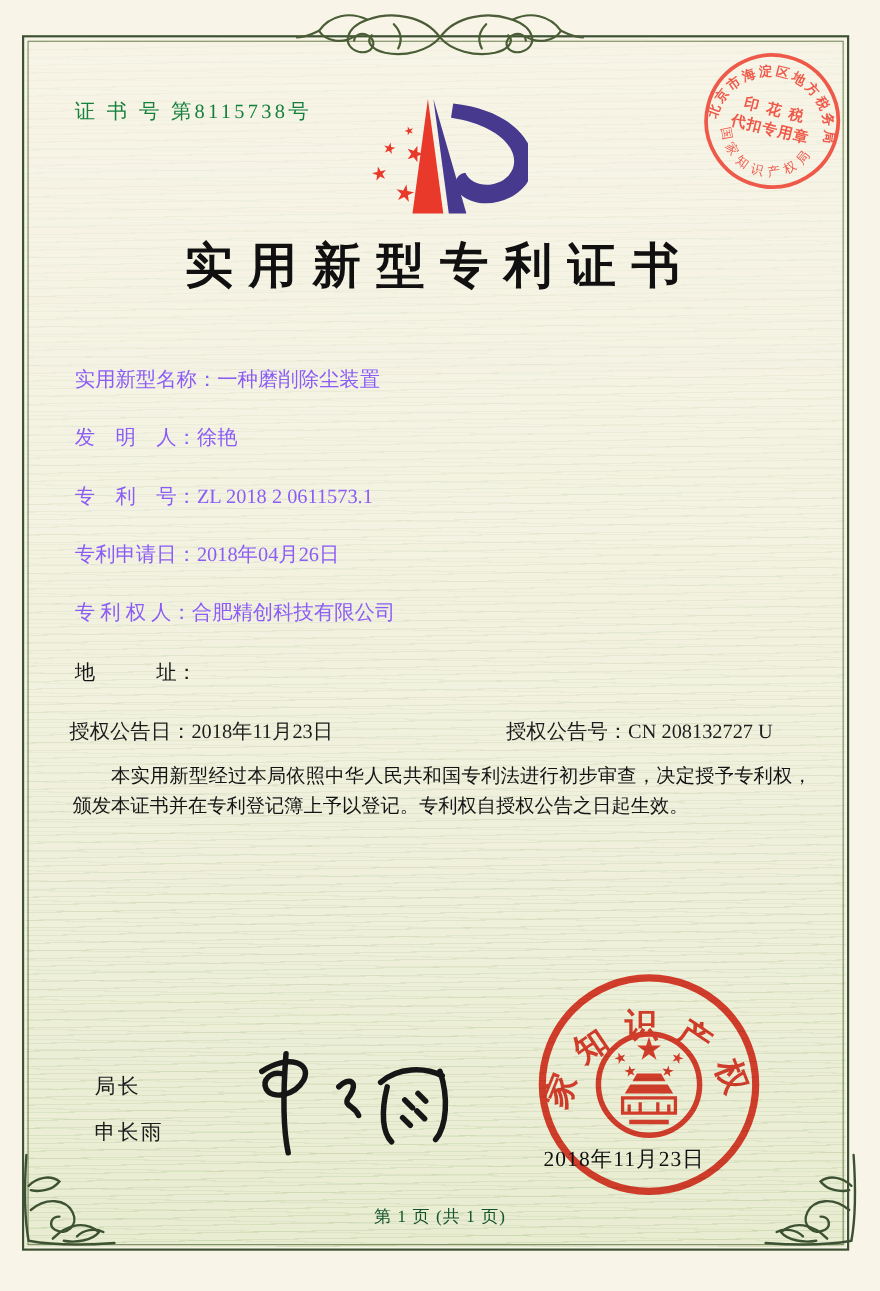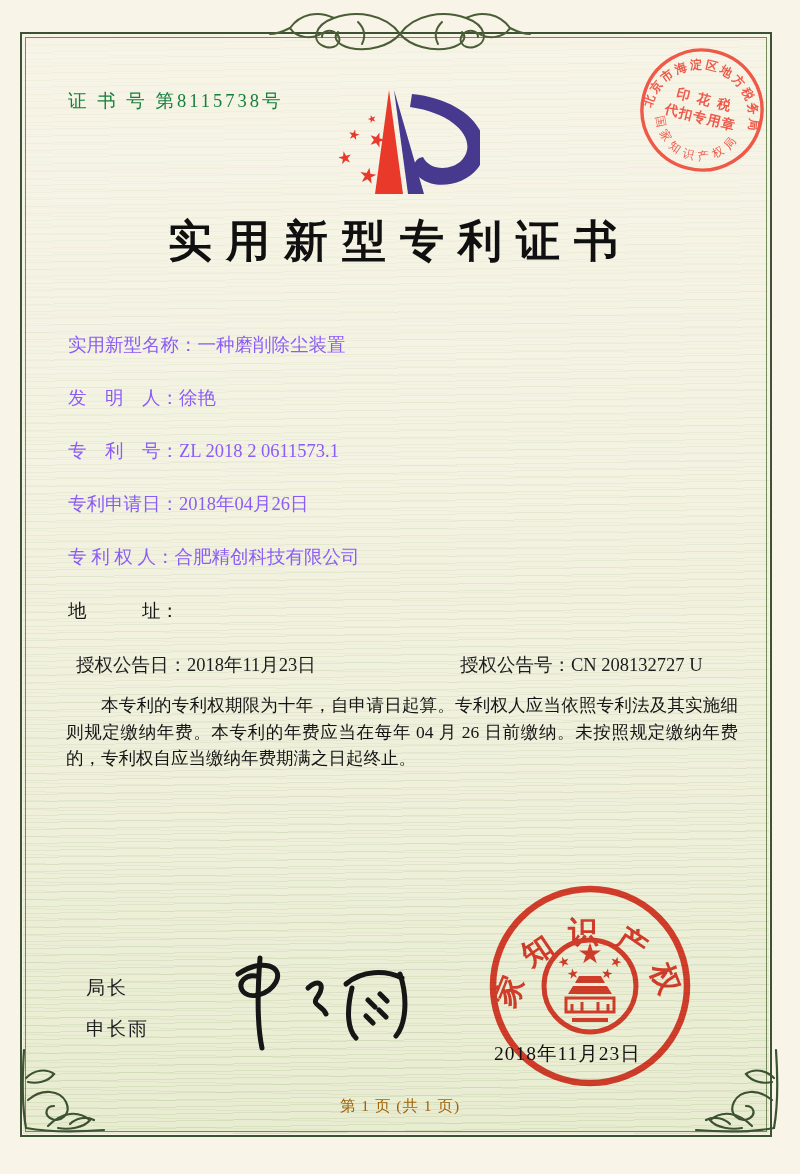--- a/index.html
+++ b/index.html
@@ -40,38 +40,38 @@
   }
   .title {
     left:0; top:212px; width:100%; text-align:center;
     font-size:44px; font-weight:bold; letter-spacing:14px; color:#101010;
   }
   .field-row { left:68px; font-size:18.5px; white-space:nowrap; color:#8b5cf6; }
   .field-row .lbl { display:inline-block; }
   .addr-row { left:68px; top:598px; font-size:18.5px; color:#151515; display:flex; }
   .addr-row .lbl { flex:0 0 auto; white-space:pre;text-align:right; }
   .addr-val { line-height:29px; }
-  .grant-left  { left:76px;  top:652px; font-size:18.5px; white-space:nowrap; }
+  .grant-left  { left:63px;  top:652px; font-size:18.5px; white-space:nowrap; }
   .grant-right { left:460px; top:652px; font-size:18.5px; white-space:nowrap; }
 
   .body-text {
     left:66px; top:692px; width:672px;
     font-size:17.5px; line-height:26.5px; text-align:justify; color:#141414;
   }
   .body-text p { text-indent:2em; margin:0; }
 
   .sig-title { left:86px; top:975px;  font-size:19px; letter-spacing:2px; font-family:"Liberation Sans","DejaVu Sans",sans-serif; }
   .sig-name  { left:86px; top:1016px; font-size:19px; letter-spacing:2px; font-family:"Liberation Sans","DejaVu Sans",sans-serif; }
 
   .seal-date {
     left:494px; top:1040px; font-size:19.5px; letter-spacing:1px; color:#111;
     z-index:6; white-space:nowrap;
   }
   .footer {
-    left:0; top:1096px; width:100%; text-align:center; font-size:15.5px; color:#a16207;
+    left:0; top:1096px; width:100%; text-align:center; font-size:15.5px; color:#14532d;
     letter-spacing:1px;
   }
 
   
   .logo        { left:328px; top:80px;  width:152px; height:128px; }
   .tax-stamp   { left:636px; top:44px;  width:132px; height:132px; transform:rotate(14deg); opacity:.88; z-index:4; }
   .big-seal    { left:472px; top:882px; width:236px; height:212px; opacity:.92; z-index:5; mix-blend-mode:multiply; }
   .signature-svg { left:196px; top:944px; width:240px; height:112px; z-index:5; }
   .ornament-top{ left:268px; top:4px;   width:264px; height:58px; }
   .corner-bl   { left:14px;  top:1040px; width:96px; height:96px; }
@@ -177,21 +177,21 @@
   <span class="lbl">地　　　址：</span>
 </div>
 <div class="abs grant-left">
   <span class="lbl">授权公告日：</span><span>2018年11月23日</span>
 </div>
 <div class="abs grant-right">
   <span class="lbl">授权公告号：</span><span>CN 208132727 U</span>
 </div>
 
 <div class="abs body-text">
-  <p>本专利的专利权期限为十年，自申请日起算。专利权人应当依照专利法及其实施细则规定缴纳年费。本专利的年费应当在每年 04 月 26 日前缴纳。未按照规定缴纳年费的，专利权自应当缴纳年费期满之日起终止。</p>
+  <p>本实用新型经过本局依照中华人民共和国专利法进行初步审查，决定授予专利权，颁发本证书并在专利登记簿上予以登记。专利权自授权公告之日起生效。</p>
 </div>
 
 <div class="abs sig-title">局长</div>
 <div class="abs sig-name">申长雨</div>
 
 <svg class="abs signature-svg" viewBox="0 0 240 112">
   <g stroke="#161616" fill="none" stroke-width="5" stroke-linecap="round" stroke-linejoin="round">
 
     <path d="M42,30 C66,14 88,22 80,38 C72,52 52,56 46,46 C42,38 50,30 60,32"></path>
     <path d="M64,14 C62,40 60,76 66,104"></path>

